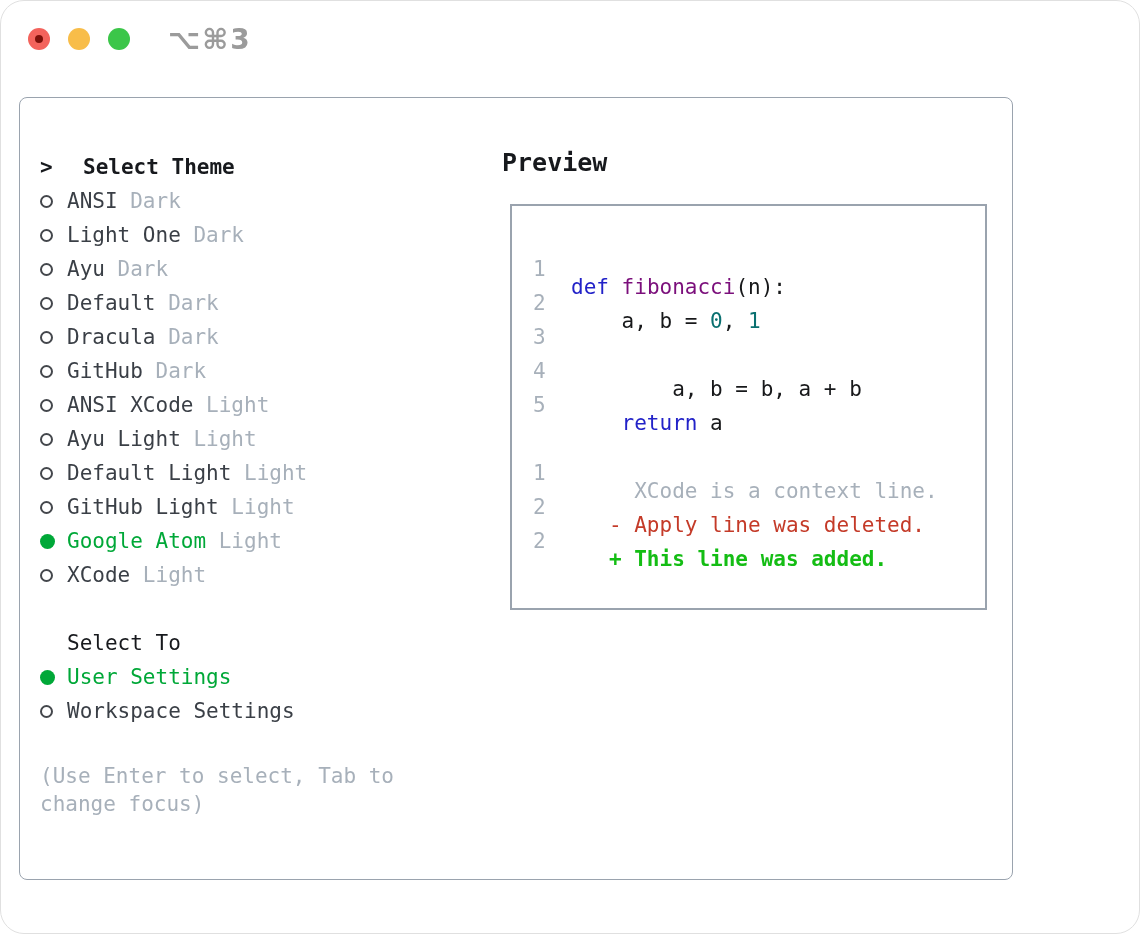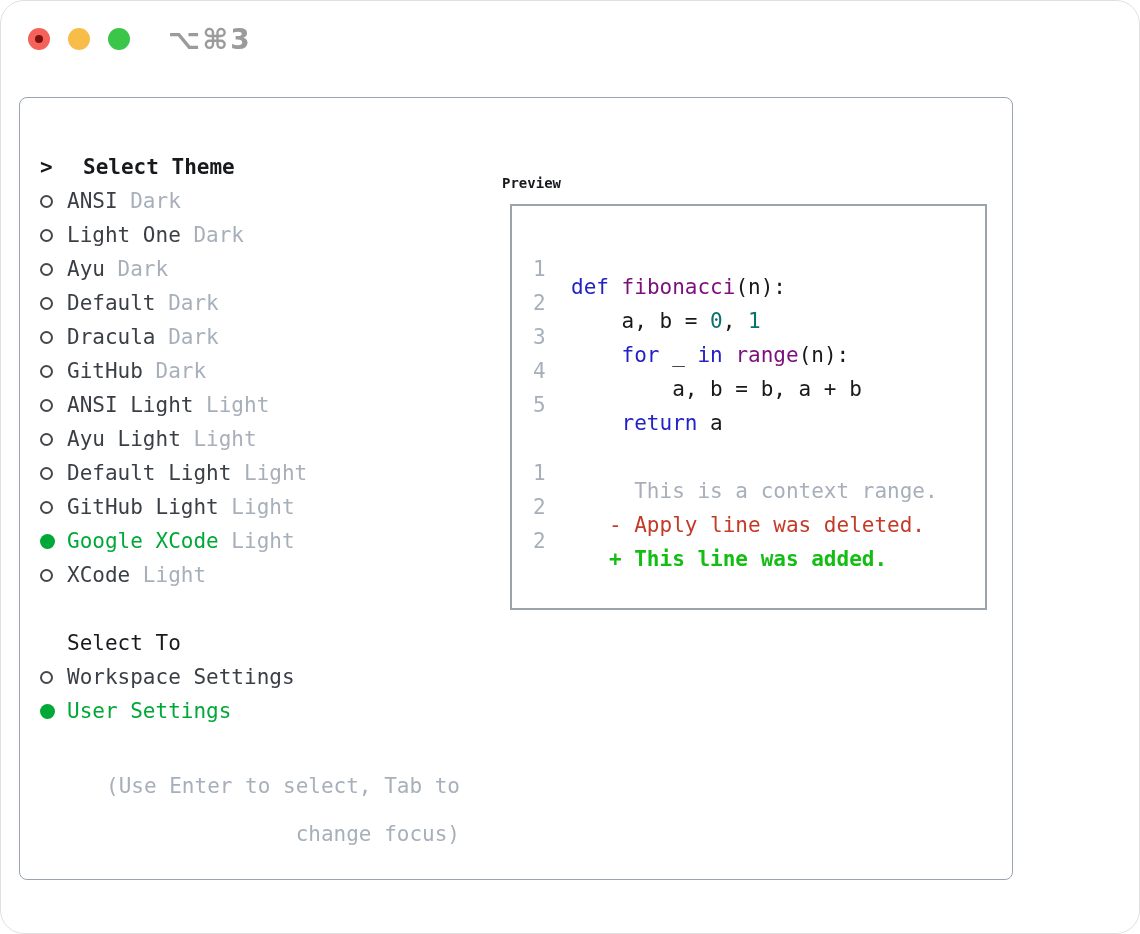--- a/index.html
+++ b/index.html
@@ -35,25 +35,25 @@
   .marker{width:27px;flex:none;display:flex;align-items:center;}
   .caret{color:var(--text);font-weight:bold;}
   .header-text{color:var(--text);font-weight:bold;margin-left:16px;}
   .header2-text{color:var(--text);}
   .circle{width:13px;height:13px;border-radius:50%;border:2px solid var(--ring);box-sizing:border-box;}
   .row.selected .circle{width:15px;height:15px;border:none;background:var(--accent);}
   .item-name{color:var(--itemtext);white-space:pre;}
   .row.selected .item-name{color:var(--accent);}
   .item-tag{color:var(--muted);margin-left:1ch;white-space:pre;}
   .spacer-row{height:34px;}
-  .hint{width:420px;color:var(--muted);font-size:21px;line-height:48px;text-align:right;}
+  .hint{width:420px;color:var(--muted);font-size:21px;line-height:28px;}
   
   .preview-title{
-    position:absolute;left:482px;top:68px;height:34px;display:flex;align-items:center;
-    font-size:14px;font-weight:bold;color:var(--text);
+    position:absolute;left:482px;top:47px;height:34px;display:flex;align-items:center;
+    font-size:25px;font-weight:bold;color:var(--text);
   }
   .preview-box{
     position:absolute;left:490px;top:106px;width:477px;height:406px;
     border:2px solid var(--border);box-sizing:border-box;background:#fff;
   }
   .code{padding:46px 0 0 21px;}
   .code-row{display:flex;height:34px;align-items:center;font-size:21px;}
   .gutter{width:38px;flex:none;color:var(--muted);}
   .code-content{white-space:pre;margin-top:36px;}
   .seg-plain{color:var(--code_text);}
@@ -128,21 +128,21 @@
     <span class="marker">
               <span class="circle"></span>
             </span>
     <span class="item-name">GitHub</span>
     <span class="item-tag">Dark</span>
   </div>
           <div class="row list-item">
     <span class="marker">
               <span class="circle"></span>
             </span>
-    <span class="item-name">ANSI Light</span>
+    <span class="item-name">ANSI XCode</span>
     <span class="item-tag">Light</span>
   </div>
           <div class="row list-item">
     <span class="marker">
               <span class="circle"></span>
             </span>
     <span class="item-name">Ayu Light</span>
     <span class="item-tag">Light</span>
   </div>
           <div class="row list-item">
@@ -156,52 +156,52 @@
     <span class="marker">
               <span class="circle"></span>
             </span>
     <span class="item-name">GitHub Light</span>
     <span class="item-tag">Light</span>
   </div>
           <div class="row list-item selected">
     <span class="marker">
               <span class="circle"></span>
             </span>
-    <span class="item-name">Google XCode</span>
+    <span class="item-name">Google Atom</span>
     <span class="item-tag">Light</span>
   </div>
           <div class="row list-item">
     <span class="marker">
               <span class="circle"></span>
             </span>
     <span class="item-name">XCode</span>
     <span class="item-tag">Light</span>
   </div>
         </div>
 
       <div class="spacer-row"></div>
 
       <div class="row">
         <span class="marker"></span>
         <span class="header2-text">Select To</span>
       </div>
 
       <div id="apply-list">
+          <div class="row list-item selected">
+    <span class="marker">
+              <span class="circle"></span>
+            </span>
+    <span class="item-name">User Settings</span>
+
+  </div>
           <div class="row list-item">
     <span class="marker">
               <span class="circle"></span>
             </span>
     <span class="item-name">Workspace Settings</span>
-
-  </div>
-          <div class="row list-item selected">
-    <span class="marker">
-              <span class="circle"></span>
-            </span>
-    <span class="item-name">User Settings</span>
 
   </div>
         </div>
 
       <div class="spacer-row"></div>
 
       <div class="hint">(Use Enter to select, Tab to change focus)</div>
     </div>
 
     <div class="preview-title">Preview</div>
@@ -211,37 +211,36 @@
           <div class="code-row">
     <span class="gutter">1</span>
     <span class="code-content"><span class="seg-keyword">def</span><span class="seg-plain"> </span><span class="seg-title">fibonacci</span><span class="seg-plain">(n):</span></span>
   </div>
           <div class="code-row">
     <span class="gutter">2</span>
     <span class="code-content"><span class="seg-plain">    a, b = </span><span class="seg-number">0</span><span class="seg-plain">, </span><span class="seg-number">1</span></span>
   </div>
           <div class="code-row">
     <span class="gutter">3</span>
-    <span class="code-content"><span class="seg-plain">    </span><span class="seg-keyword">for</span><span class="seg-plain"> _ </span><span class="seg-keyword">in</span><span class="seg-plain"> </span><span class="seg-title">range</span><span class="seg-plain">(n):</span></span>
   </div>
           <div class="code-row">
     <span class="gutter">4</span>
     <span class="code-content"><span class="seg-plain">        a, b = b, a + b</span></span>
   </div>
           <div class="code-row">
     <span class="gutter">5</span>
     <span class="code-content"><span class="seg-plain">    </span><span class="seg-keyword">return</span><span class="seg-plain"> a</span></span>
   </div>
           <div class="code-row">
     <span class="gutter"></span>
     <span class="code-content"></span>
   </div>
           <div class="code-row">
     <span class="gutter">1</span>
-    <span class="code-content"><span class="seg-context">     This is a context range.</span></span>
+    <span class="code-content"><span class="seg-context">     XCode is a context line.</span></span>
   </div>
           <div class="code-row">
     <span class="gutter">2</span>
     <span class="code-content"><span class="seg-deleted">   - Apply line was deleted.</span></span>
   </div>
           <div class="code-row">
     <span class="gutter">2</span>
     <span class="code-content"><span class="seg-added">   + This line was added.</span></span>
   </div>
         </div>

